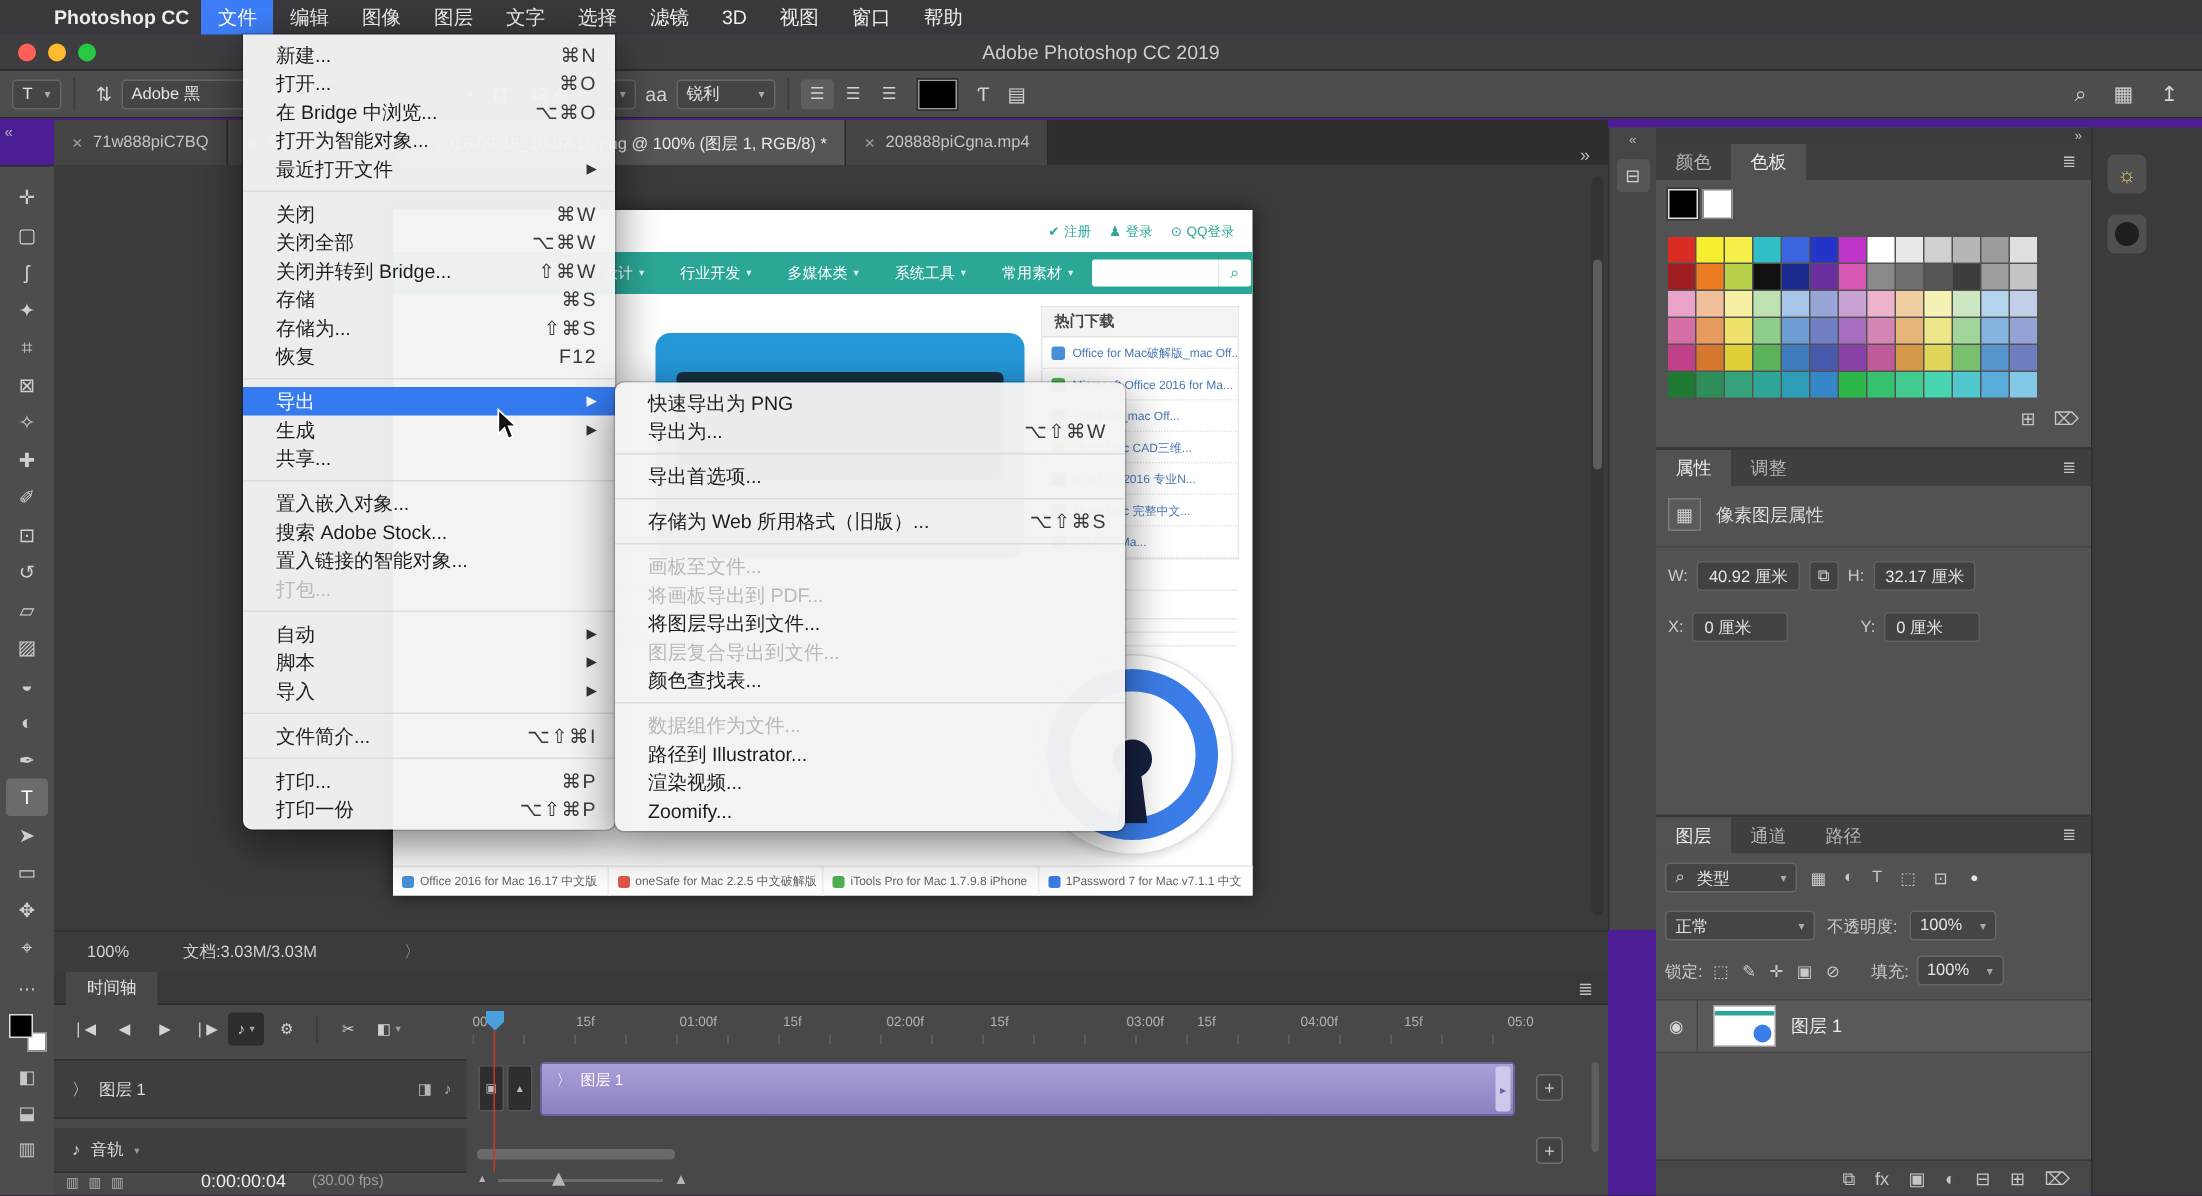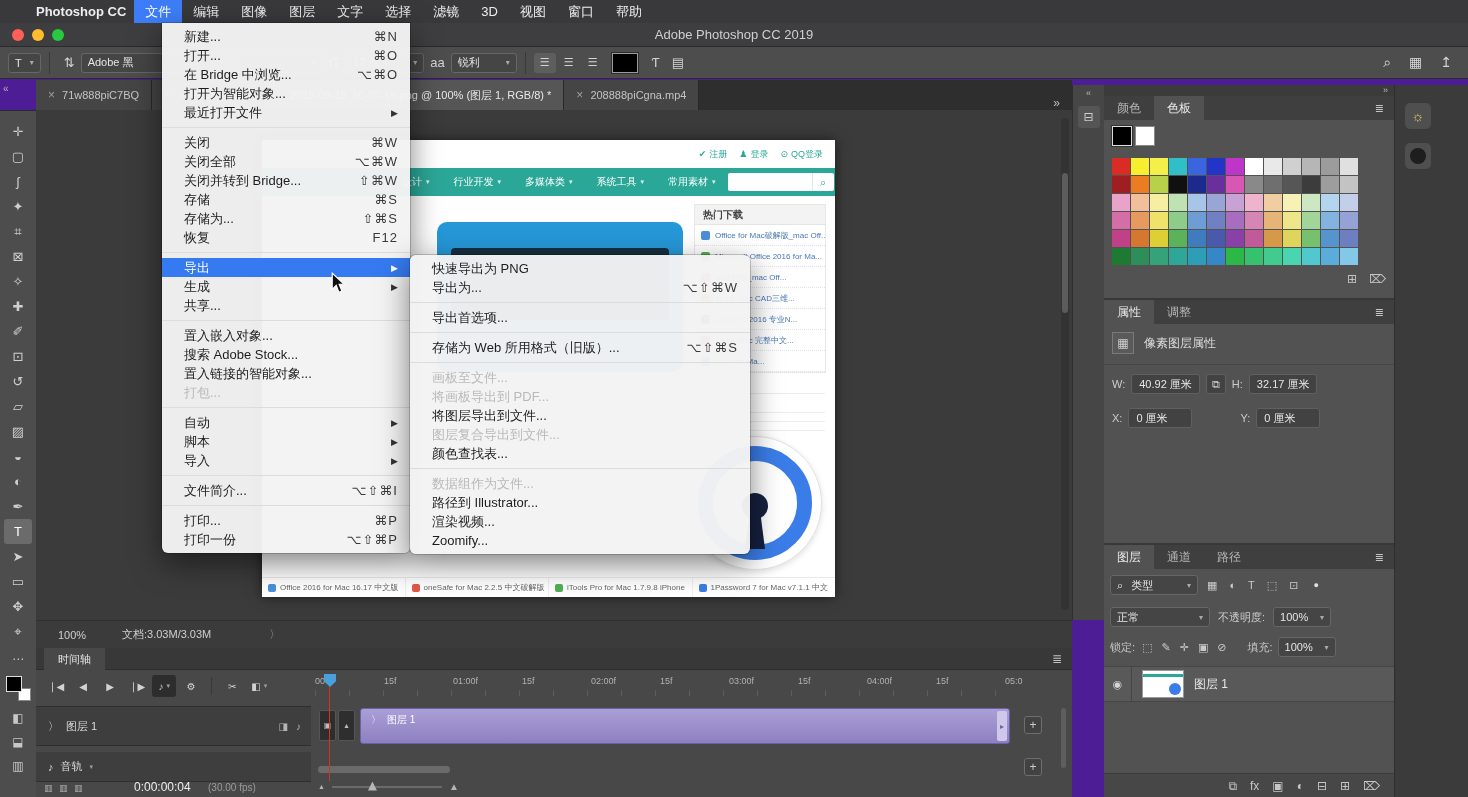--- a/index.html
+++ b/index.html
@@ -668,21 +668,21 @@
         <div class="tbtn">◧<span class="arr">▾</span></div>
       </div>
     <div id="tl-ruler">
         <div id="ruler-labels">
           <div class="rlab" style="left: 0px;">00</div>
           <div class="rlab" style="left: 69px;">15f</div>
           <div class="rlab" style="left: 138px;">01:00f</div>
           <div class="rlab" style="left: 207px;">15f</div>
           <div class="rlab" style="left: 276px;">02:00f</div>
           <div class="rlab" style="left: 345px;">15f</div>
-          <div class="rlab" style="left: 414px;">03:00f</div>
+          <div class="rlab" style="left: 436px;">03:00f</div>
           <div class="rlab" style="left: 483px;">15f</div>
           <div class="rlab" style="left: 552px;">04:00f</div>
           <div class="rlab" style="left: 621px;">15f</div>
           <div class="rlab" style="left: 690px;">05:0</div>
         </div>
       </div>
     <div id="tl-ticks"></div>
     <div id="playhead"></div>
     <div id="phline"></div>
     <div id="tl-trackhead">

